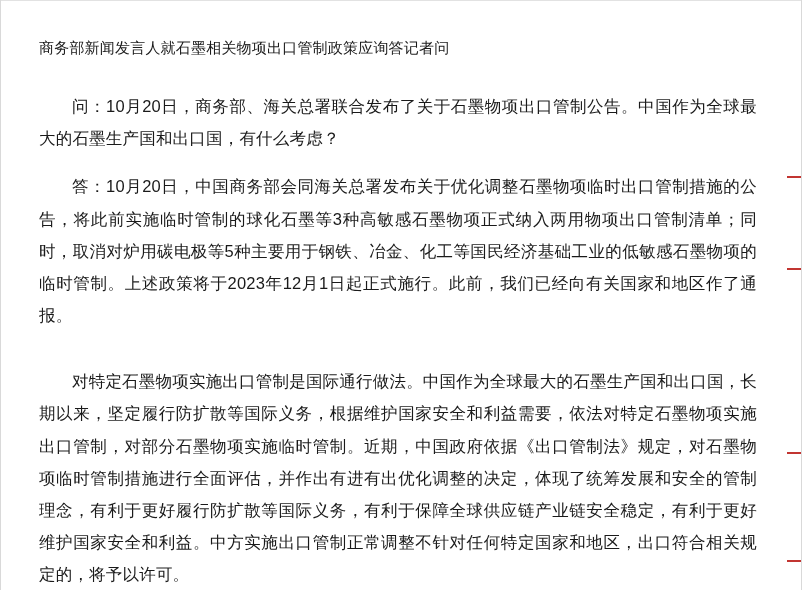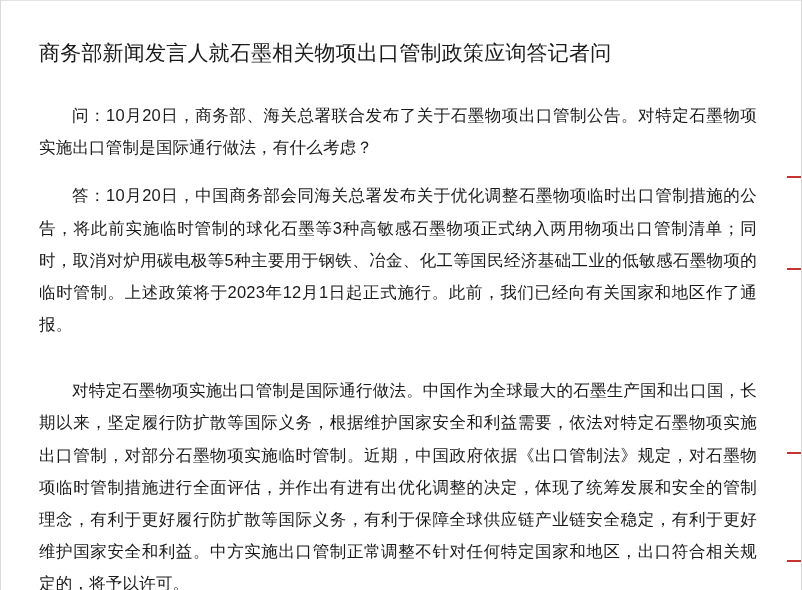--- a/index.html
+++ b/index.html
@@ -66,21 +66,21 @@
     left: 1px;
     top: 1px;
     width: 800px;
     height: 588px;
     padding: 0 44px 0 38px;
     box-sizing: border-box;
   }
 
   .article-title {
     margin-top: 36px;
-    font-size: 21px;
+    font-size: 15px;
     line-height: 1.5;
     color: #1a1a1a;
     font-weight: 400;
     letter-spacing: 0.2px;
   }
 
   .para {
     margin-top: 26px;
     font-size: 16.5px;
     line-height: 1.95;
@@ -108,20 +108,20 @@
 
   <div class="edge-mark m1"></div>
   <div class="edge-mark m2"></div>
   <div class="edge-mark m3"></div>
   <div class="edge-mark m4"></div>
 
   <div class="content">
 
     <div class="article-title">商务部新闻发言人就石墨相关物项出口管制政策应询答记者问</div>
 
-    <p class="para q indent">问：10月20日，商务部、海关总署联合发布了关于石墨物项出口管制公告。对特定石墨物项实施出口管制是国际通行做法，有什么考虑？</p>
+    <p class="para q indent">问：10月20日，商务部、海关总署联合发布了关于石墨物项出口管制公告。中国作为全球最大的石墨生产国和出口国，有什么考虑？</p>
 
     <p class="para a indent">答：10月20日，中国商务部会同海关总署发布关于优化调整石墨物项临时出口管制措施的公告，将此前实施临时管制的球化石墨等3种高敏感石墨物项正式纳入两用物项出口管制清单；同时，取消对炉用碳电极等5种主要用于钢铁、冶金、化工等国民经济基础工业的低敏感石墨物项的临时管制。上述政策将于2023年12月1日起正式施行。此前，我们已经向有关国家和地区作了通报。</p>
 
     <p class="para body indent">对特定石墨物项实施出口管制是国际通行做法。中国作为全球最大的石墨生产国和出口国，长期以来，坚定履行防扩散等国际义务，根据维护国家安全和利益需要，依法对特定石墨物项实施出口管制，对部分石墨物项实施临时管制。近期，中国政府依据《出口管制法》规定，对石墨物项临时管制措施进行全面评估，并作出有进有出优化调整的决定，体现了统筹发展和安全的管制理念，有利于更好履行防扩散等国际义务，有利于保障全球供应链产业链安全稳定，有利于更好维护国家安全和利益。中方实施出口管制正常调整不针对任何特定国家和地区，出口符合相关规定的，将予以许可。</p>
 
   </div>
 </div>
 
 </body></html>

